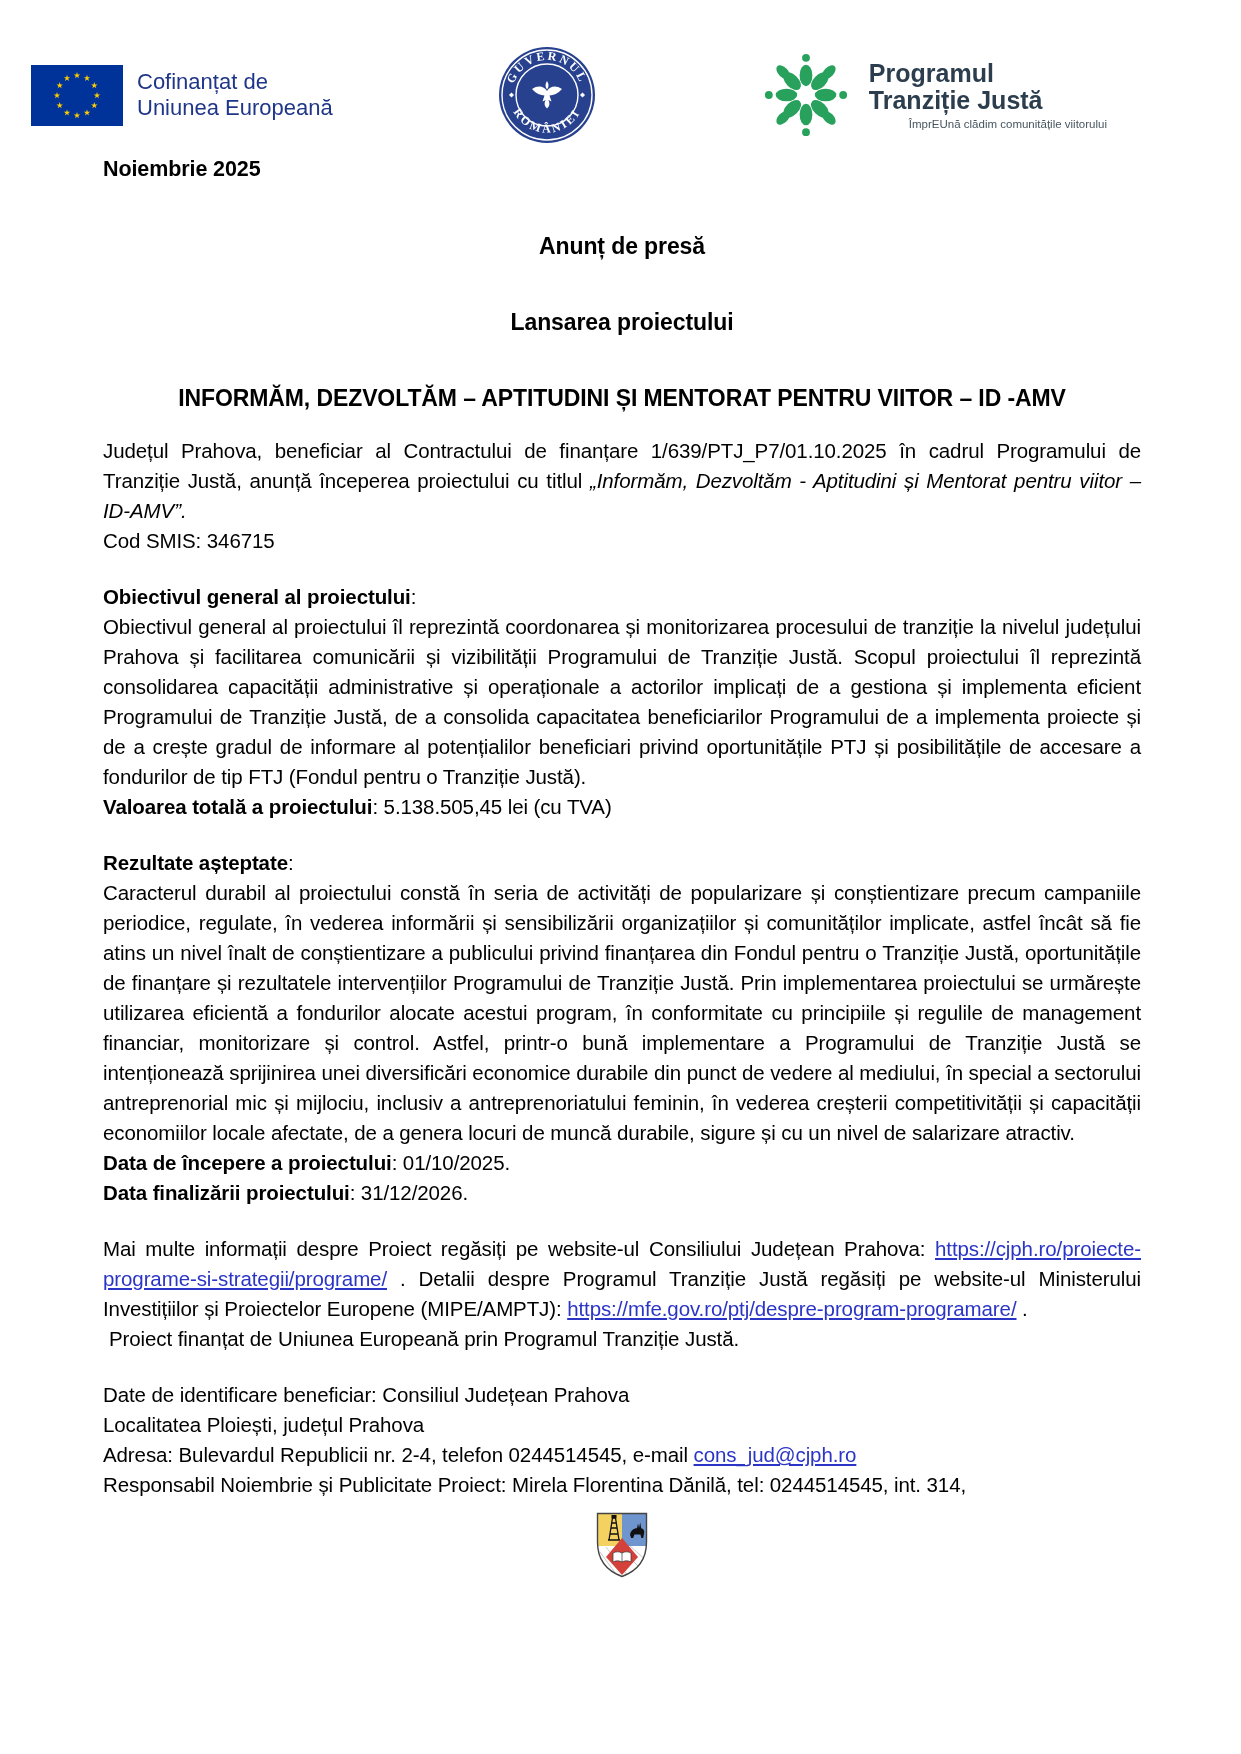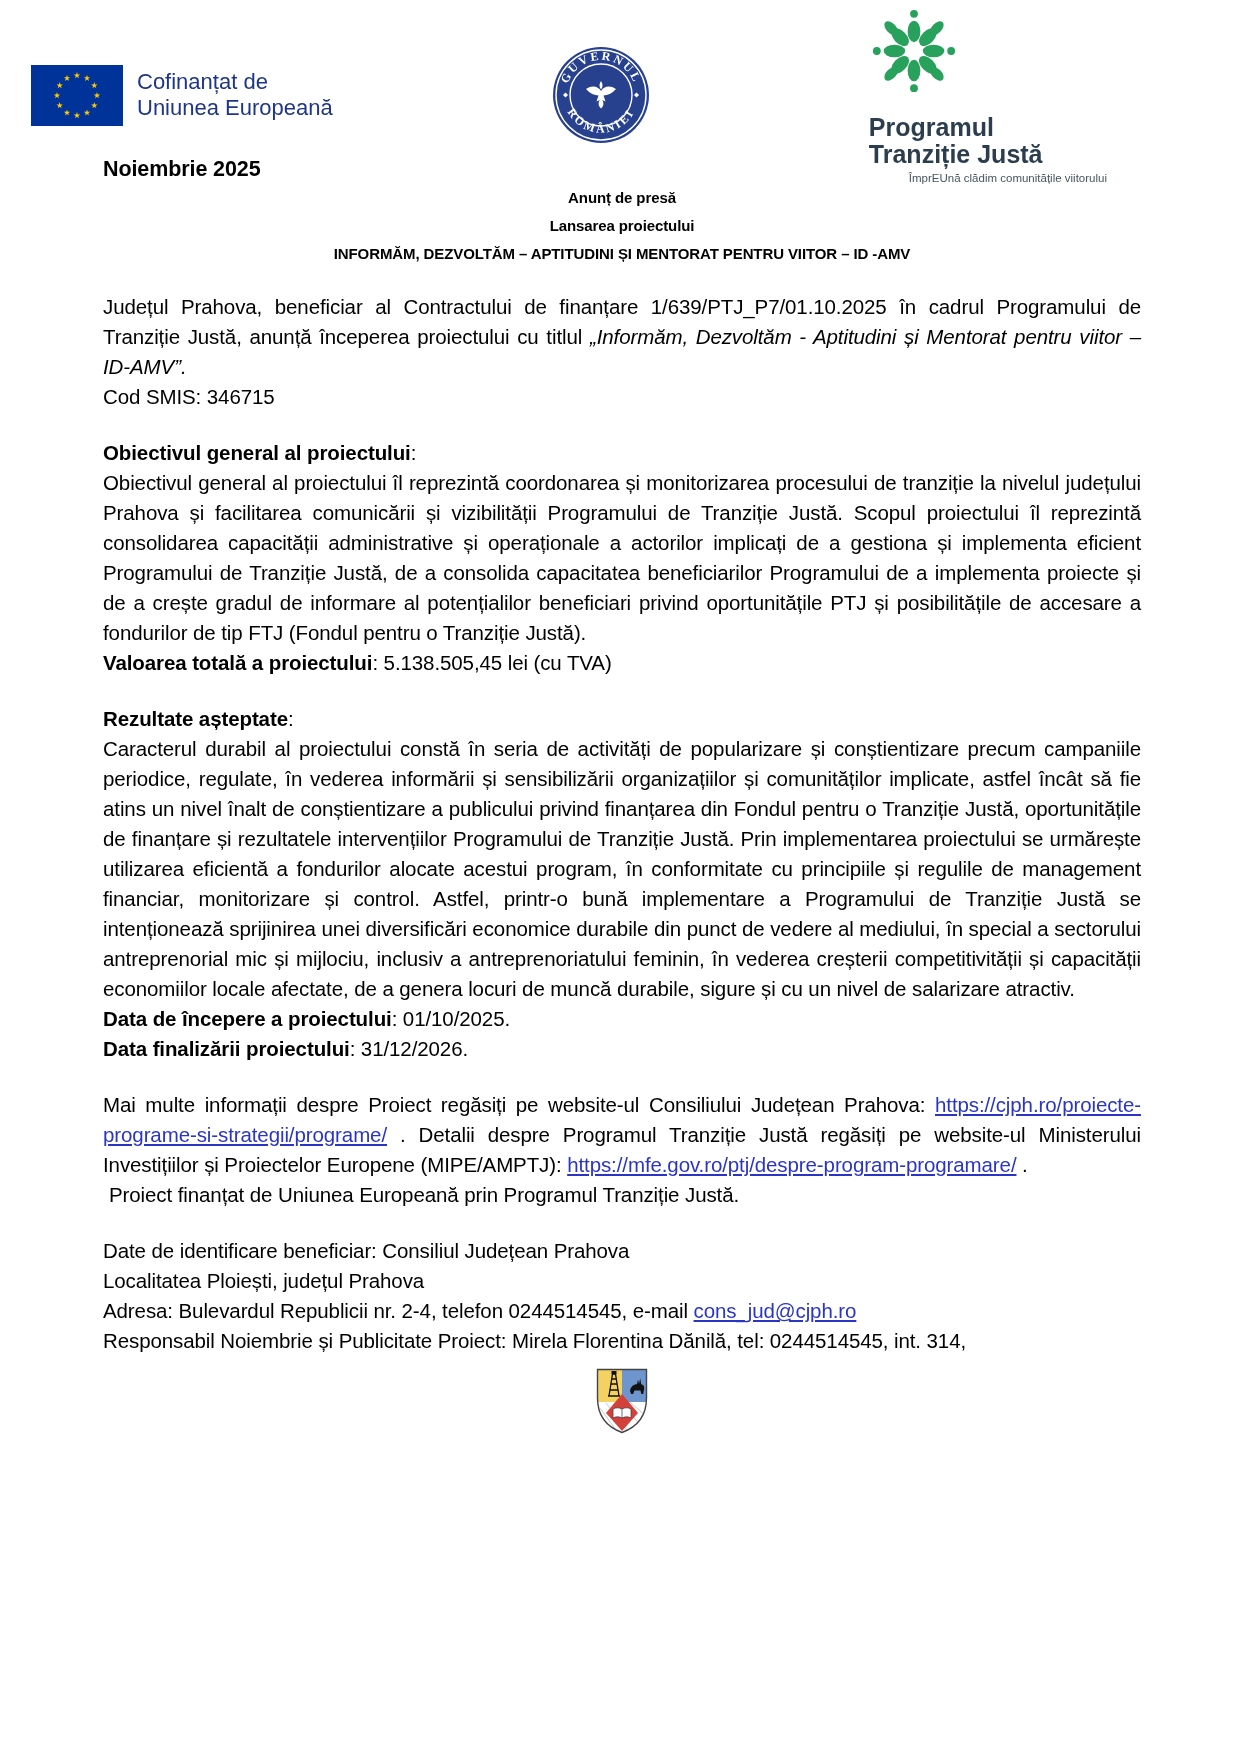--- a/index.html
+++ b/index.html
@@ -8,30 +8,30 @@
     font-family:"Liberation Sans","DejaVu Sans",sans-serif;
     color:#000;font-size:20.5px;letter-spacing:-0.1px;
   }
   .page{box-sizing:border-box;padding:44px 100px 0 103px;width:1241px;}
   
   .logos{display:flex;justify-content:space-between;align-items:center;
          margin:0 34px 0 -72px;height:102px;}
   .eu-block{display:flex;align-items:center;gap:14px;}
   .eu-text{font-weight:normal;font-size:22px;line-height:26px;color:#1F3688;letter-spacing:0;}
   .gov-seal{flex:0 0 auto;}
-  .ptj-block{display:flex;align-items:flex-start;gap:18px;flex-direction:column;}
+  .ptj-block{display:flex;align-items:center;gap:18px;}
   .ptj-title{font-weight:bold;font-size:25px;line-height:27px;color:#2C3E4E;letter-spacing:0;}
   .ptj-tagline{font-size:11.5px;color:#46555F;margin-top:4px;letter-spacing:0;padding-left:40px;}
   
   p{margin:0;line-height:30px;}
   .date{text-align:left;padding-right:228px;font-weight:bold;font-size:21.5px;margin-top:8px;}
   .c{text-align:center;}
   .b{font-weight:bold;}
   .i{font-style:italic;}
-  .hline{font-size:15px;line-height:28px;}
+  .hline{font-size:23px;line-height:28px;margin-top:48px;}
   .title{margin-bottom:24px;}
   .j{text-align:justify;}
   .sp{height:26px;}
   .indent{padding-left:6px;}
   a.lnk{color:#2B35C5;text-decoration:underline;cursor:pointer;}
   .crest-wrap{display:flex;justify-content:center;margin-top:12px;}
 </style>
 </head>
 <body>
 

